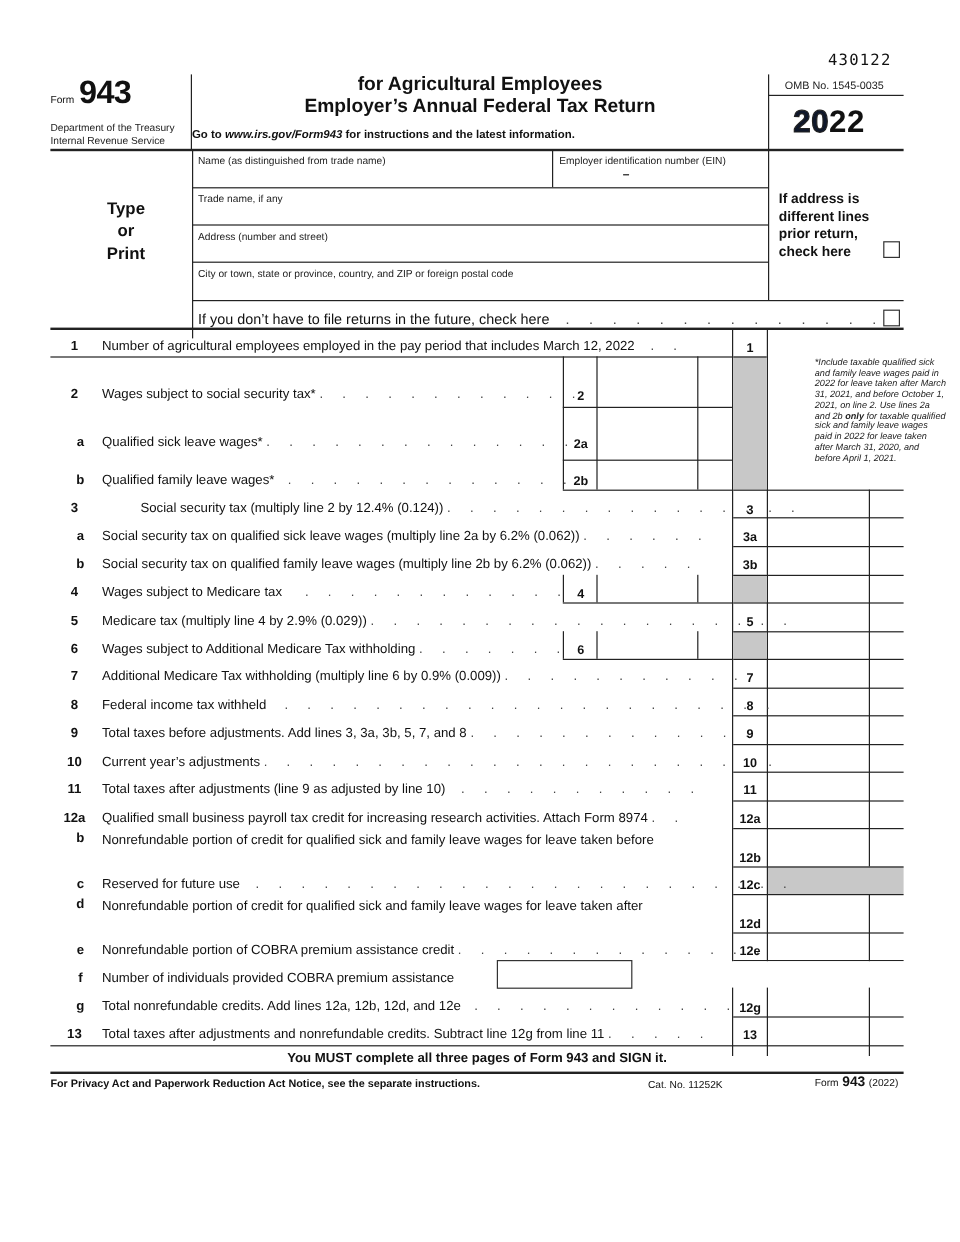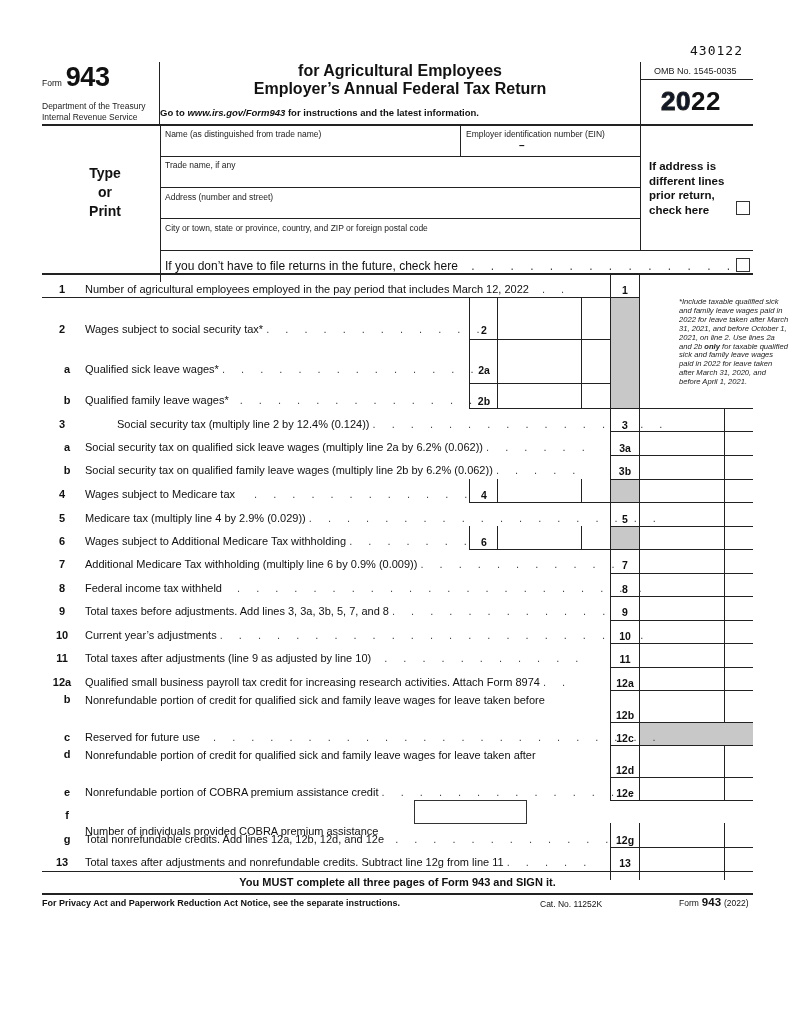--- a/index.html
+++ b/index.html
@@ -239,21 +239,21 @@
 <input class="field" style="left: 641px; top: 749px; width: 82px; height: 27px;">
 <div class="hline" style="left:611px; top:777px; width:142px;"></div>
 
 <div class="abs num" style="left:42px; top:786px; width:50px;">e</div>
 <div class="abs rowtext" style="left:85px; top:786px;"><span>Nonrefundable portion of COBRA premium assistance credit</span> <span class="dots">. . . . . . . . . . . . . .</span></div>
 <div class="boxnum" style="left:611px; top:787px;">12e</div>
 <input class="field" style="left: 641px; top: 780px; width: 82px; height: 19px;">
 <div class="hline" style="left:611px; top:800px; width:142px;"></div>
 
 <div class="abs num" style="left:42px; top:809px; width:50px;">f</div>
-<div class="abs rowtext" style="left:85px; top:809px;margin-top:16px;">Number of individuals provided COBRA premium assistance</div>
+<div class="abs rowtext" style="left:85px; top:809px;">Number of individuals provided COBRA premium assistance</div>
 <input class="abs" style="left: 414px; top: 800px; width: 113px; height: 24px; border: 1px solid rgb(51, 51, 51); background: rgb(255, 255, 255);">
 
 <div class="abs" style="left:608px; top:801px; width:150px; height:22px; background:#fff;"></div>
 
 <div class="abs num" style="left:42px; top:833px; width:50px;">g</div>
 <div class="abs rowtext" style="left:85px; top:833px;"><span>Total nonrefundable credits. Add lines 12a, 12b, 12d, and 12e</span> <span class="dots" style="margin-left:8px;">. . . . . . . . . . . .</span></div>
 <div class="boxnum" style="left:611px; top:834px;">12g</div>
 <input class="field" style="left: 641px; top: 827px; width: 82px; height: 19px;">
 <div class="hline" style="left:611px; top:847px; width:142px;"></div>
 

